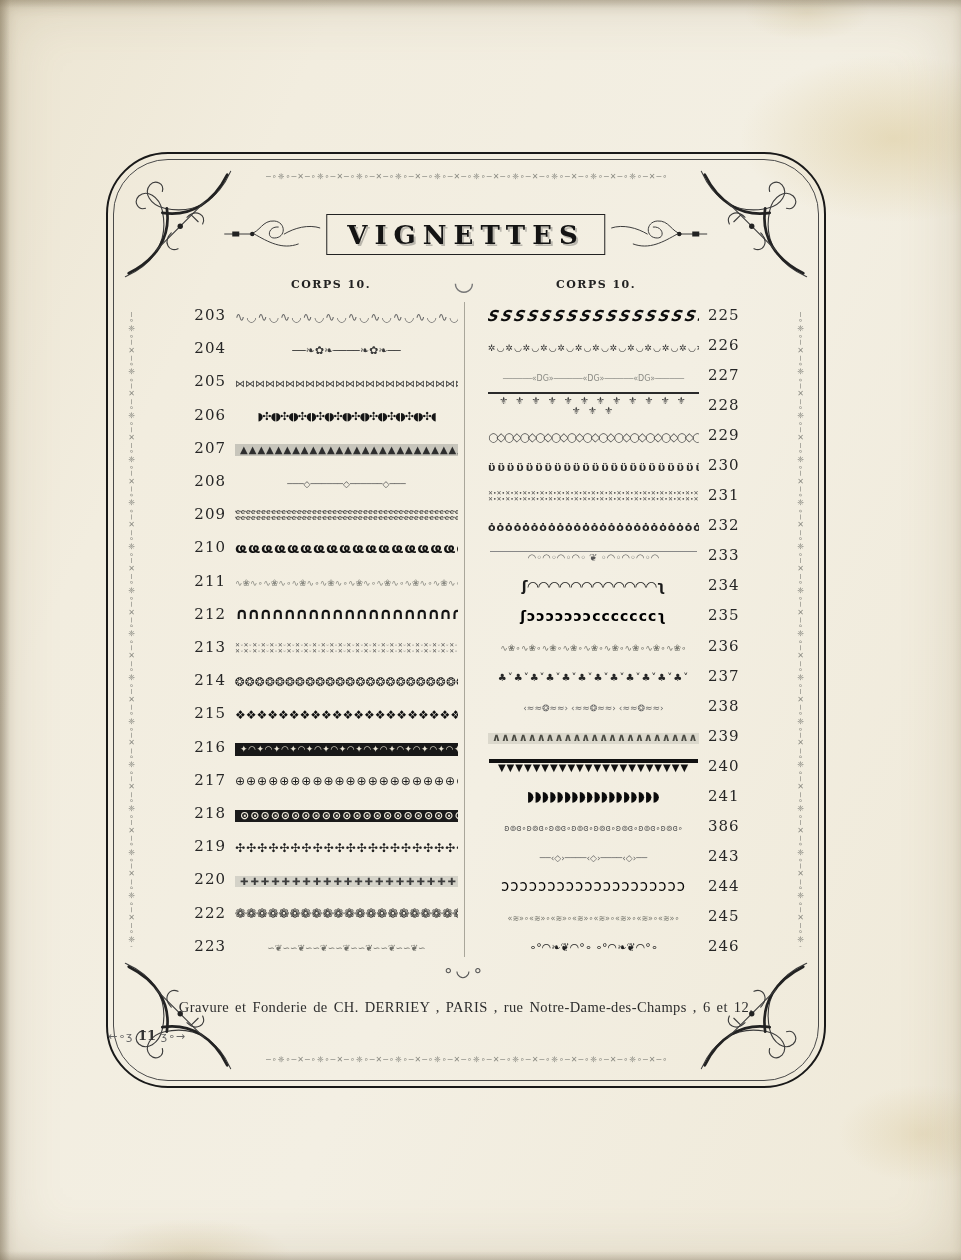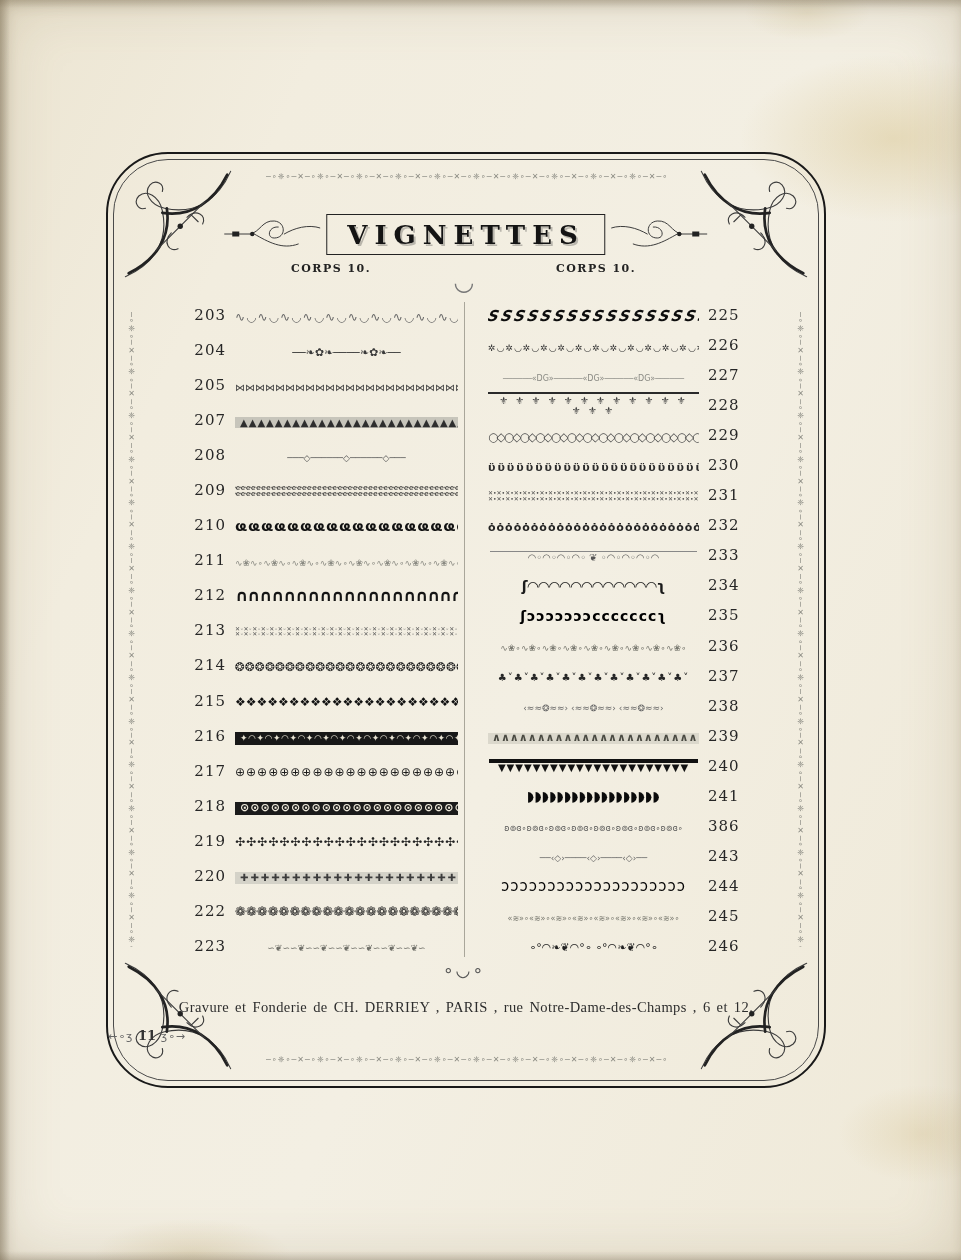--- a/index.html
+++ b/index.html
@@ -48,21 +48,21 @@
   .title-group{position:absolute;left:50%;top:58px;transform:translateX(-50%);
     display:flex;align-items:center;gap:6px;}
   .title-box{
     border:1.3px solid #222;padding:5px 20px 4px;background:transparent;
     font-family:"DejaVu Serif",serif;font-weight:700;font-size:26px;letter-spacing:7px;
     color:#141414;text-shadow:2px 2px 0 rgba(40,40,40,.28);white-space:nowrap;
   }
   .tflo{width:96px;height:44px;}
   .tflo.rt{transform:scaleX(-1);}
   
-  .corps{position:absolute;top:108px;width:120px;text-align:center;
+  .corps{position:absolute;top:124px;width:120px;text-align:center;
     font-family:"DejaVu Serif",serif;font-weight:700;font-size:11px;letter-spacing:1.5px;color:#222;}
   .corps.l{left:163px;} .corps.r{left:428px;}
   
   .div-line{position:absolute;left:356px;top:148px;width:1px;height:655px;background:#a9a69a;}
   .div-top{position:absolute;left:356px;top:118px;transform:translateX(-50%);
     font-family:"DejaVu Sans",sans-serif;font-size:24px;color:#777;line-height:20px;}
   .div-bottom{position:absolute;left:356px;top:806px;transform:translateX(-50%);
     font-family:"DejaVu Sans",sans-serif;font-size:17px;color:#555;letter-spacing:2px;}
   
   .col{position:absolute;top:148px;height:657px;display:flex;flex-direction:column;justify-content:space-between;}
@@ -167,20 +167,24 @@
   <div class="row">
     <span class="num">204</span>
     <span class="ornwrap"><span class="orn" style="font-size: 11px; color: rgb(58, 58, 58);">──❧✿❧────❧✿❧──</span></span>
   </div>
 
   <div class="row">
     <span class="num">205</span>
     <span class="ornwrap"><span class="orn" style="font-size: 10px; color: rgb(68, 68, 68);">⋈⋈⋈⋈⋈⋈⋈⋈⋈⋈⋈⋈⋈⋈⋈⋈⋈⋈⋈⋈⋈⋈⋈⋈⋈⋈⋈⋈⋈⋈⋈⋈</span></span>
   </div>
 
+  <div class="row">
+    <span class="num">206</span>
+    <span class="ornwrap"><span class="orn" style="font-size: 11px; font-weight: 700; color: rgb(21, 21, 21); letter-spacing: -1px;">◗✣◖◗✣◖◗✣◖◗✣◖◗✣◖◗✣◖◗✣◖◗✣◖◗✣◖◗✣◖</span></span>
+  </div>
 
   <div class="row">
     <span class="num">207</span>
     <span class="ornwrap"><span class="orn" style="font-size: 10px; color: rgb(46, 46, 46); letter-spacing: 1px; background: rgb(199, 197, 187); padding: 1px 5px;">▲▲▲▲▲▲▲▲▲▲▲▲▲▲▲▲▲▲▲▲▲▲▲▲▲▲▲▲</span></span>
   </div>
 
   <div class="row">
     <span class="num">208</span>
     <span class="ornwrap"><span class="orn" style="font-size: 9px; color: rgb(85, 85, 85);">───◇──────◇──────◇───</span></span>
   </div>

